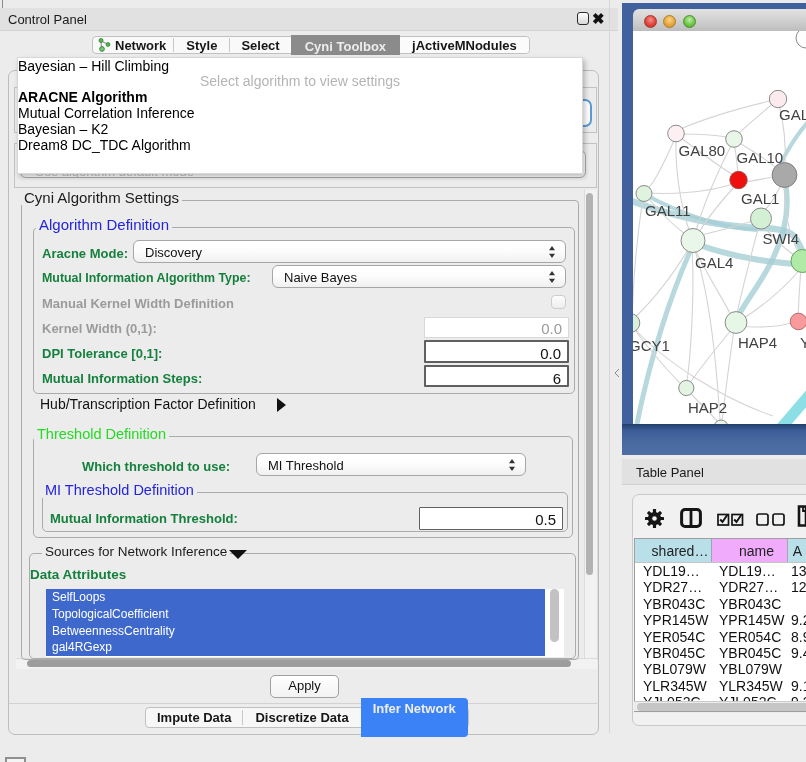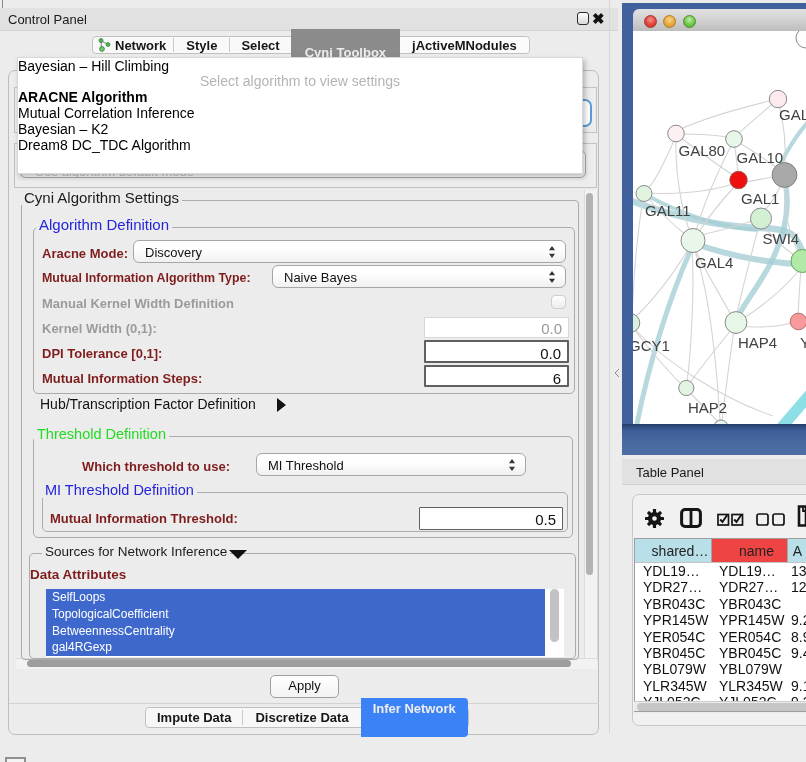--- a/index.html
+++ b/index.html
@@ -1,20 +1,20 @@
 <!DOCTYPE html>
 <html><head><meta charset="utf-8">
 <style>
   html,body{margin:0;padding:0;}
   body{width:806px;height:762px;overflow:hidden;background:#ececec;
        font-family:"Liberation Sans", sans-serif;position:relative;}
   .abs{position:absolute;}
   .gb{position:absolute;border:1px solid #ababab;border-radius:5px;}
   .gt{position:absolute;background:#ececec;padding:0 3px;font-size:14.5px;line-height:15px;}
-  .lbl{position:absolute;font-size:13px;font-weight:bold;color:#7f1d1d;white-space:nowrap;}
+  .lbl{position:absolute;font-size:13px;font-weight:bold;color:#15803d;white-space:nowrap;}
   .dis{color:#9b9b9b;}
   .combo{position:absolute;background:linear-gradient(#ffffff,#fdfdfd 45%,#f0f0f0);
          border:1px solid #a6a6a6;border-radius:6px;box-sizing:border-box;
          font-size:13px;color:#111;}
   .combo .ct{position:absolute;left:11px;top:4px;white-space:nowrap;}
   .combo .ar{position:absolute;right:9px;top:50%;width:8px;height:12px;margin-top:-6px;}
   .tf{position:absolute;background:#fff;box-sizing:border-box;text-align:right;
       font-size:15px;color:#111;padding:2.5px 6px 0 0;}
   .tfe{border:2px solid #606060;border-radius:1px;}
   .tfd{border:1px solid #d8d8d8;color:#9a9a9a;}
@@ -34,21 +34,21 @@
     <svg width="13" height="14" viewBox="0 0 13 14" style="margin-right:4px;">
       <path d="M3 3 L3.5 11 M3 3 L9.5 6" stroke="#777" stroke-width="0.9" fill="none"></path>
       <circle cx="3" cy="2.5" r="2" fill="#53b852" stroke="#2e7d32" stroke-width="0.8"></circle>
       <circle cx="4" cy="11" r="2.4" fill="#74c674" stroke="#2e7d32" stroke-width="0.8"></circle>
       <circle cx="10" cy="6.5" r="1.9" fill="#53b852" stroke="#2e7d32" stroke-width="0.8"></circle>
     </svg>Network</span>
   <span style="width:1px;height:14px;background:#c9c9c9;"></span>
   <span style="padding:0 12px;">Style</span>
   <span style="width:1px;height:14px;background:#c9c9c9;"></span>
   <span style="padding:0 11px;">Select</span>
-  <span style="padding:16px 14px 3px 14px;background:#8b8b8b;color:#ededed;height:13px;">Cyni Toolbox</span>
+  <span style="padding:4px 14px 3px 14px;background:#8b8b8b;color:#ededed;height:13px;">Cyni Toolbox</span>
   <span style="padding:0 12px;background:#fbfbfb;height:100%;display:flex;align-items:center;border-radius:0 4px 4px 0;">jActiveMNodules</span>
 </div>
 
 <div class="abs" style="left:8px;top:70px;width:591px;height:665px;border:1.5px solid #bdbdbd;border-radius:7px;background:#ececec;box-sizing:border-box;"></div>
 
 <div class="abs" style="left:609px;top:0;width:1px;height:733px;background:#d6d6d6;"></div>
 
 <div class="abs" style="left:14px;top:87px;width:581px;height:44px;border:1px solid #c2c2c2;"></div>
 <div class="abs" style="left:560px;top:99px;width:28px;height:24px;border:2.5px solid #5b9bd5;border-radius:7px;background:#fff;"></div>
 <div class="abs" style="left:14px;top:143px;width:581px;height:43px;border:1px solid #c2c2c2;"></div>
@@ -281,21 +281,21 @@
   <rect x="1" y="1" width="11" height="11" rx="2" fill="none" stroke="#151515" stroke-width="1.7"></rect>
 </svg>
 <svg class="abs" style="left:796px;top:504px;" width="10" height="24" viewBox="0 0 10 24">
   <path d="M3 2.5 H10 V21.5 H3 Z" fill="none" stroke="#151515" stroke-width="2.6"></path>
   <path d="M7 2 L7 7 L10 7" fill="none" stroke="#151515" stroke-width="1.8"></path>
 </svg>
 
 <div class="abs" style="left:634px;top:538px;width:172px;height:163px;background:#fff;overflow:hidden;border-left:1px solid #9e9e9e;border-top:1px solid #9e9e9e;">
   <div style="display:flex;height:23px;font-size:14px;color:#222;border-bottom:1px solid #c4c4c4;">
     <div style="width:76px;background:#b9dfe9;border-right:1px solid #98a8ad;text-align:center;line-height:24px;text-indent:14px;">shared…</div>
-    <div style="width:75px;background:#ef4444;border-right:1px solid #a8a8a8;text-align:center;line-height:24px;text-indent:14px;">name</div>
+    <div style="width:75px;background:#f0abfc;border-right:1px solid #a8a8a8;text-align:center;line-height:24px;text-indent:14px;">name</div>
     <div style="flex:1;background:#b9dfe9;text-align:center;line-height:24px;">A</div>
   </div>
   <div style="font-size:14px;color:#111;line-height:16.4px;">
     <div style="display:flex;">
         <div style="flex:0 0 69px;padding-left:8px;">YDL19…</div>
         <div style="flex:0 0 72px;padding-left:7px;">YDL19…</div>
         <div>13.1</div>
       </div>
     <div style="display:flex;">
         <div style="flex:0 0 69px;padding-left:8px;">YDR27…</div>

